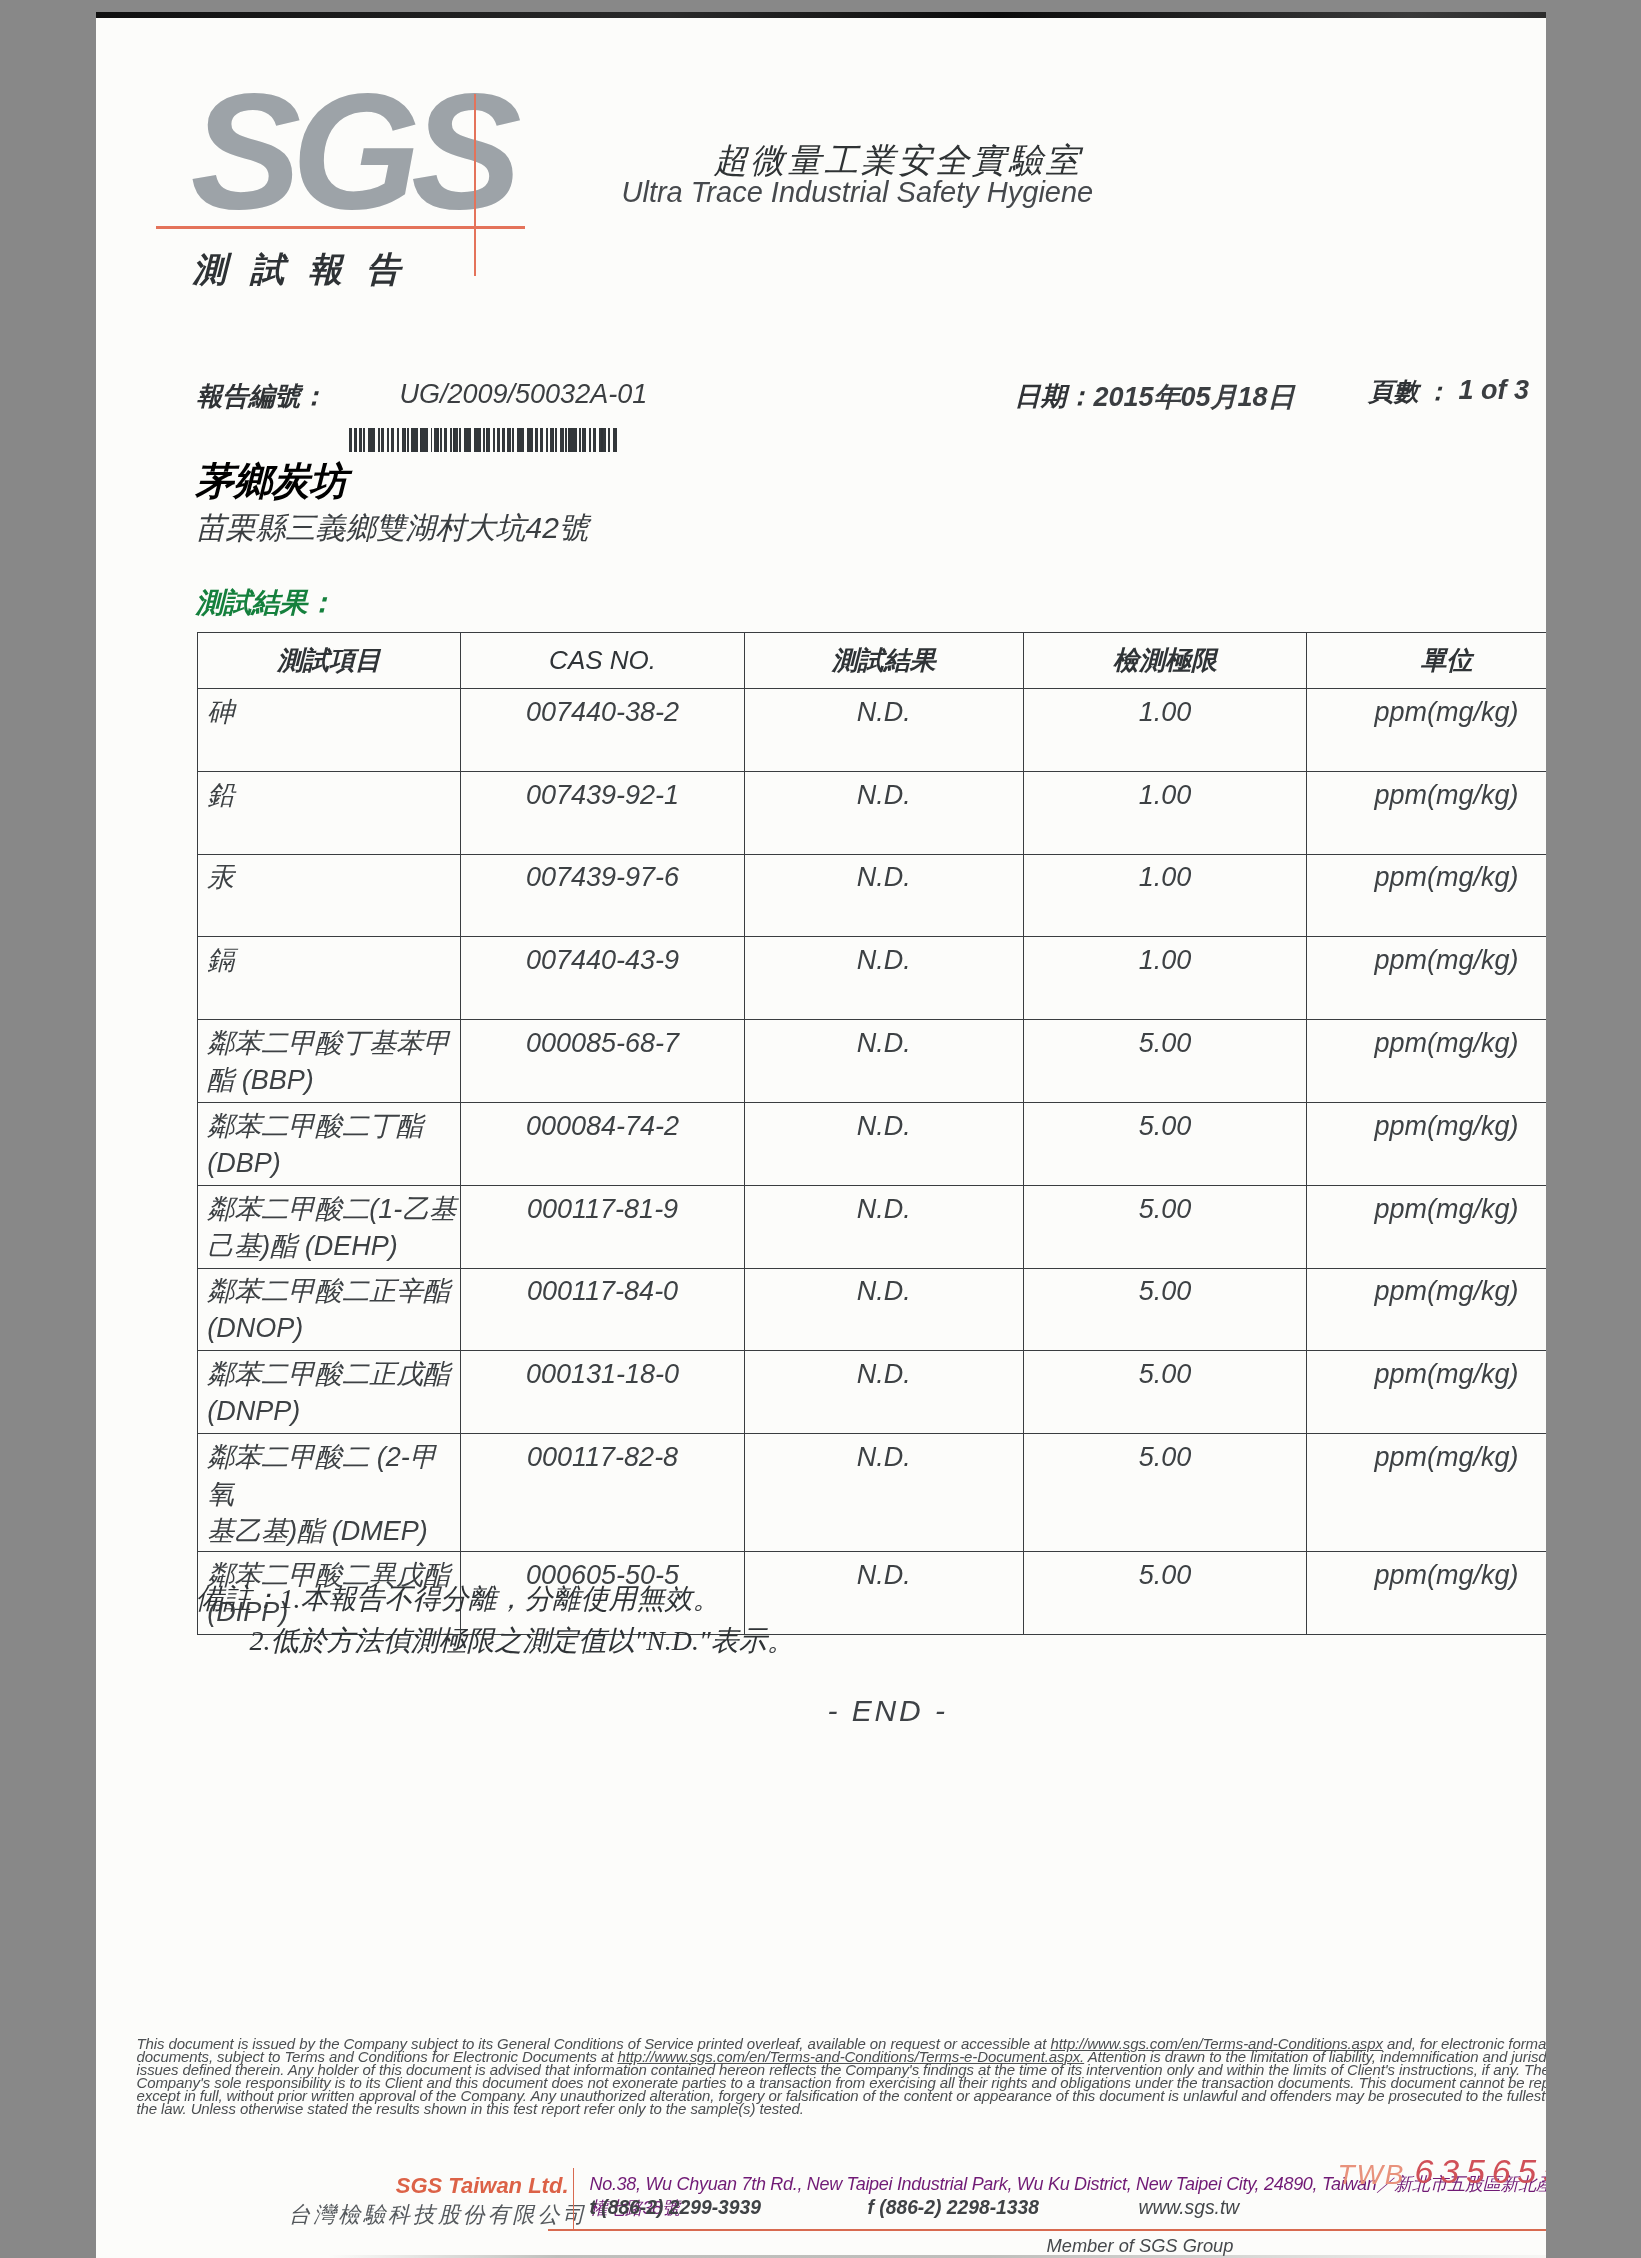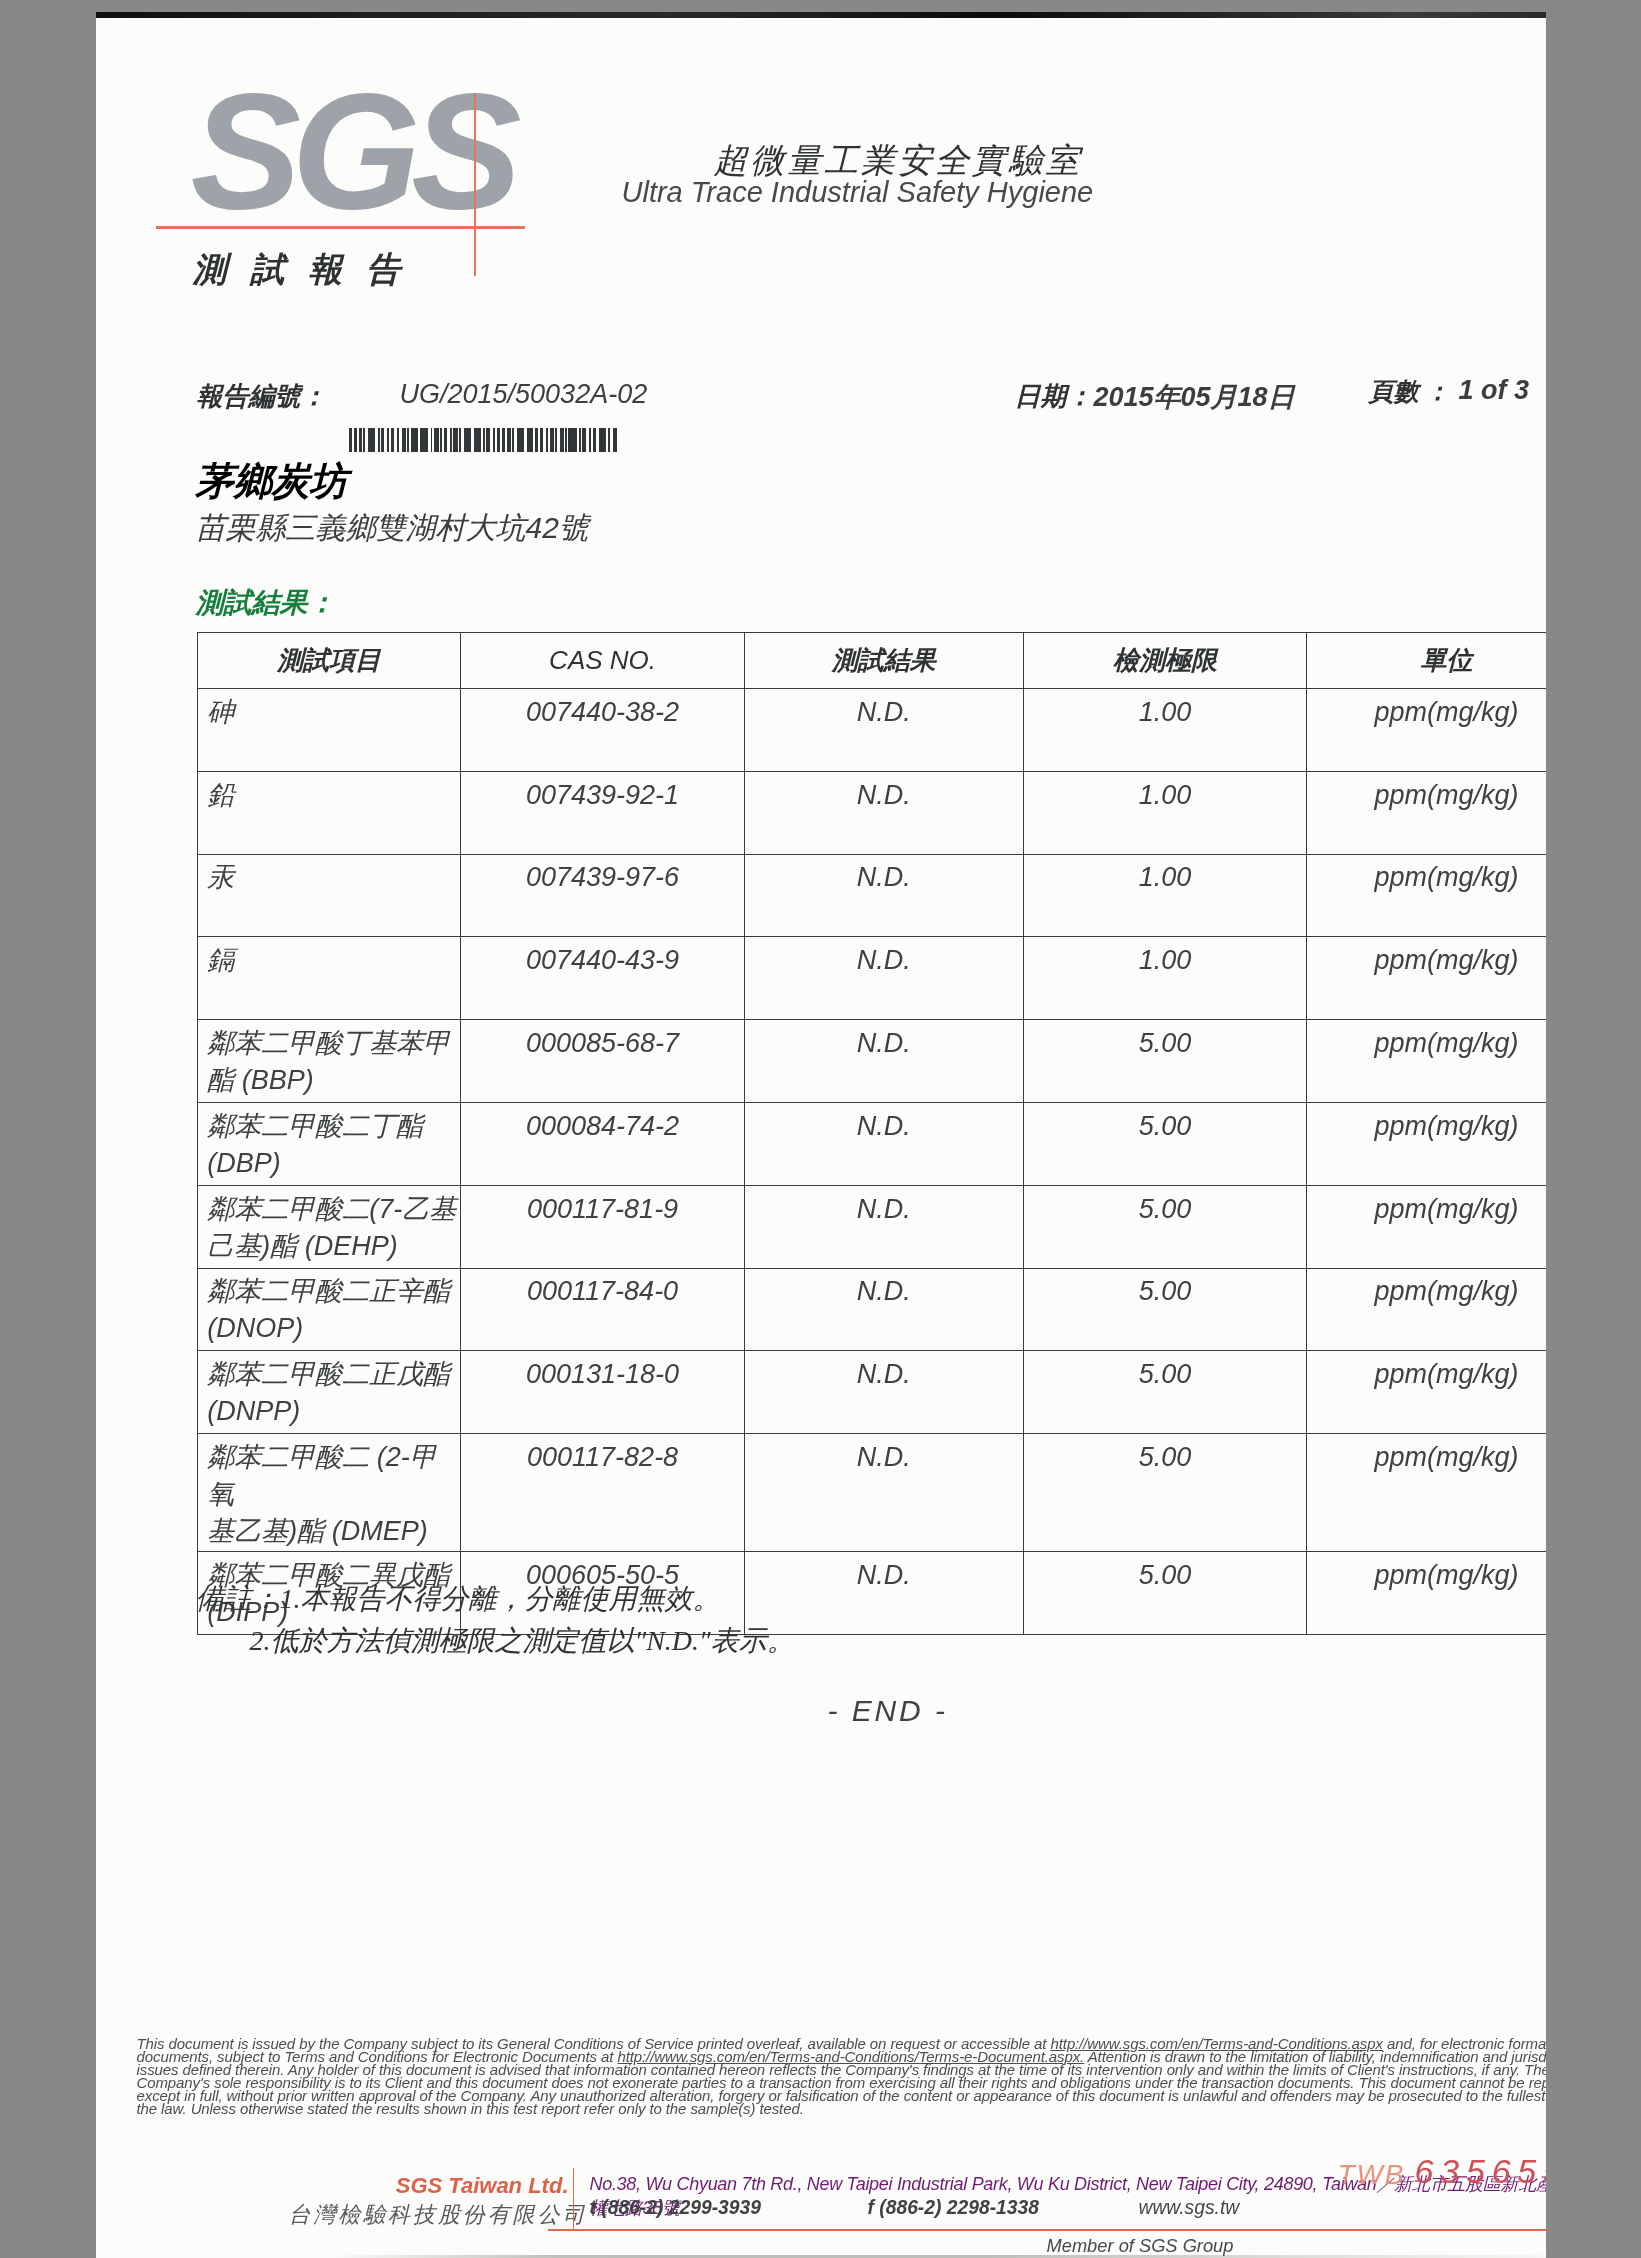--- a/index.html
+++ b/index.html
@@ -88,21 +88,21 @@
 
   <div class="abs logo-text">SGS</div>
   <div class="abs logo-vline"></div>
   <div class="abs logo-hline"></div>
   <div class="abs report-title">測 試 報 告</div>
 
   <div class="abs lab-title-en">Ultra Trace Industrial Safety Hygiene</div>
   <div class="abs lab-title-zh">超微量工業安全實驗室</div>
 
   <div class="abs meta-label report-no-label">報告編號：</div>
-  <div class="abs meta-value report-no-value">UG/2015/50032A-02</div>
+  <div class="abs meta-value report-no-value">UG/2009/50032A-01</div>
   <div class="abs meta-label date-label">日期：</div>
   <div class="abs meta-value date-value">2015年05月18日</div>
   <div class="abs meta-label page-label">頁數 ：</div>
   <div class="abs meta-value page-value">1 of 3</div>
 
   <div class="abs barcode"></div>
 
   <div class="abs client-name">茅鄉炭坊</div>
   <div class="abs client-address">苗栗縣三義鄉雙湖村大坑42號</div>
 
@@ -165,21 +165,21 @@
         </tr>
         <tr>
           <td class="item">鄰苯二甲酸二丁酯
 (DBP)</td>
           <td class="c">000084-74-2</td>
           <td class="c">N.D.</td>
           <td class="c">5.00</td>
           <td class="c">ppm(mg/kg)</td>
         </tr>
         <tr>
-          <td class="item">鄰苯二甲酸二(7-乙基
+          <td class="item">鄰苯二甲酸二(1-乙基
 己基)酯 (DEHP)</td>
           <td class="c">000117-81-9</td>
           <td class="c">N.D.</td>
           <td class="c">5.00</td>
           <td class="c">ppm(mg/kg)</td>
         </tr>
         <tr>
           <td class="item">鄰苯二甲酸二正辛酯
 (DNOP)</td>
           <td class="c">000117-84-0</td>

